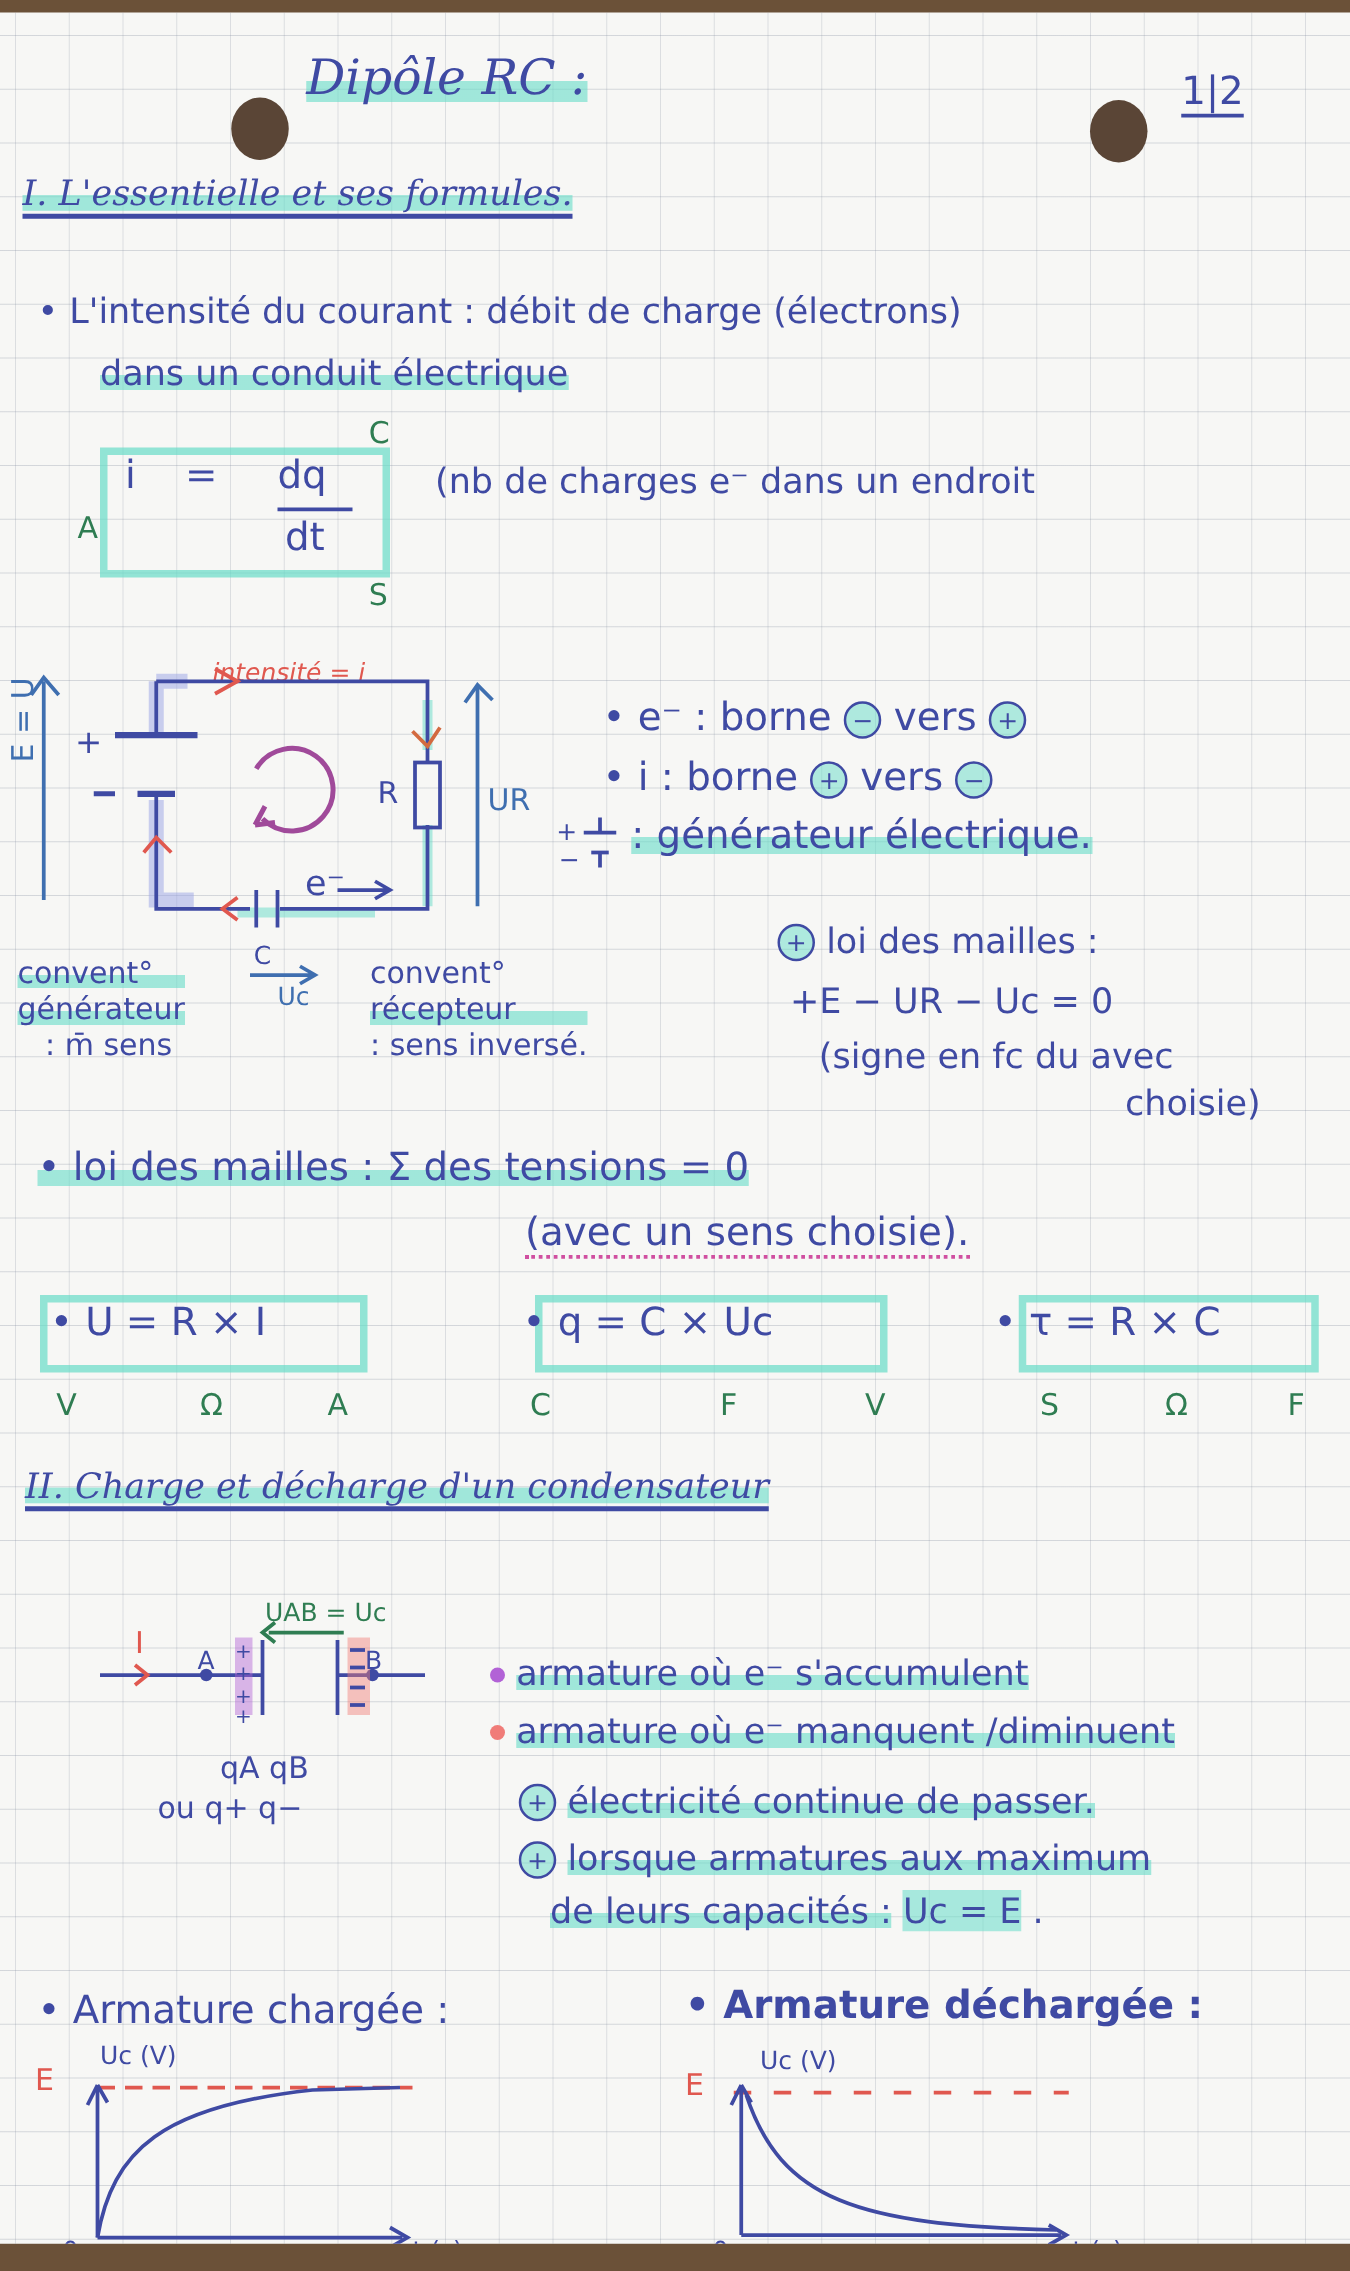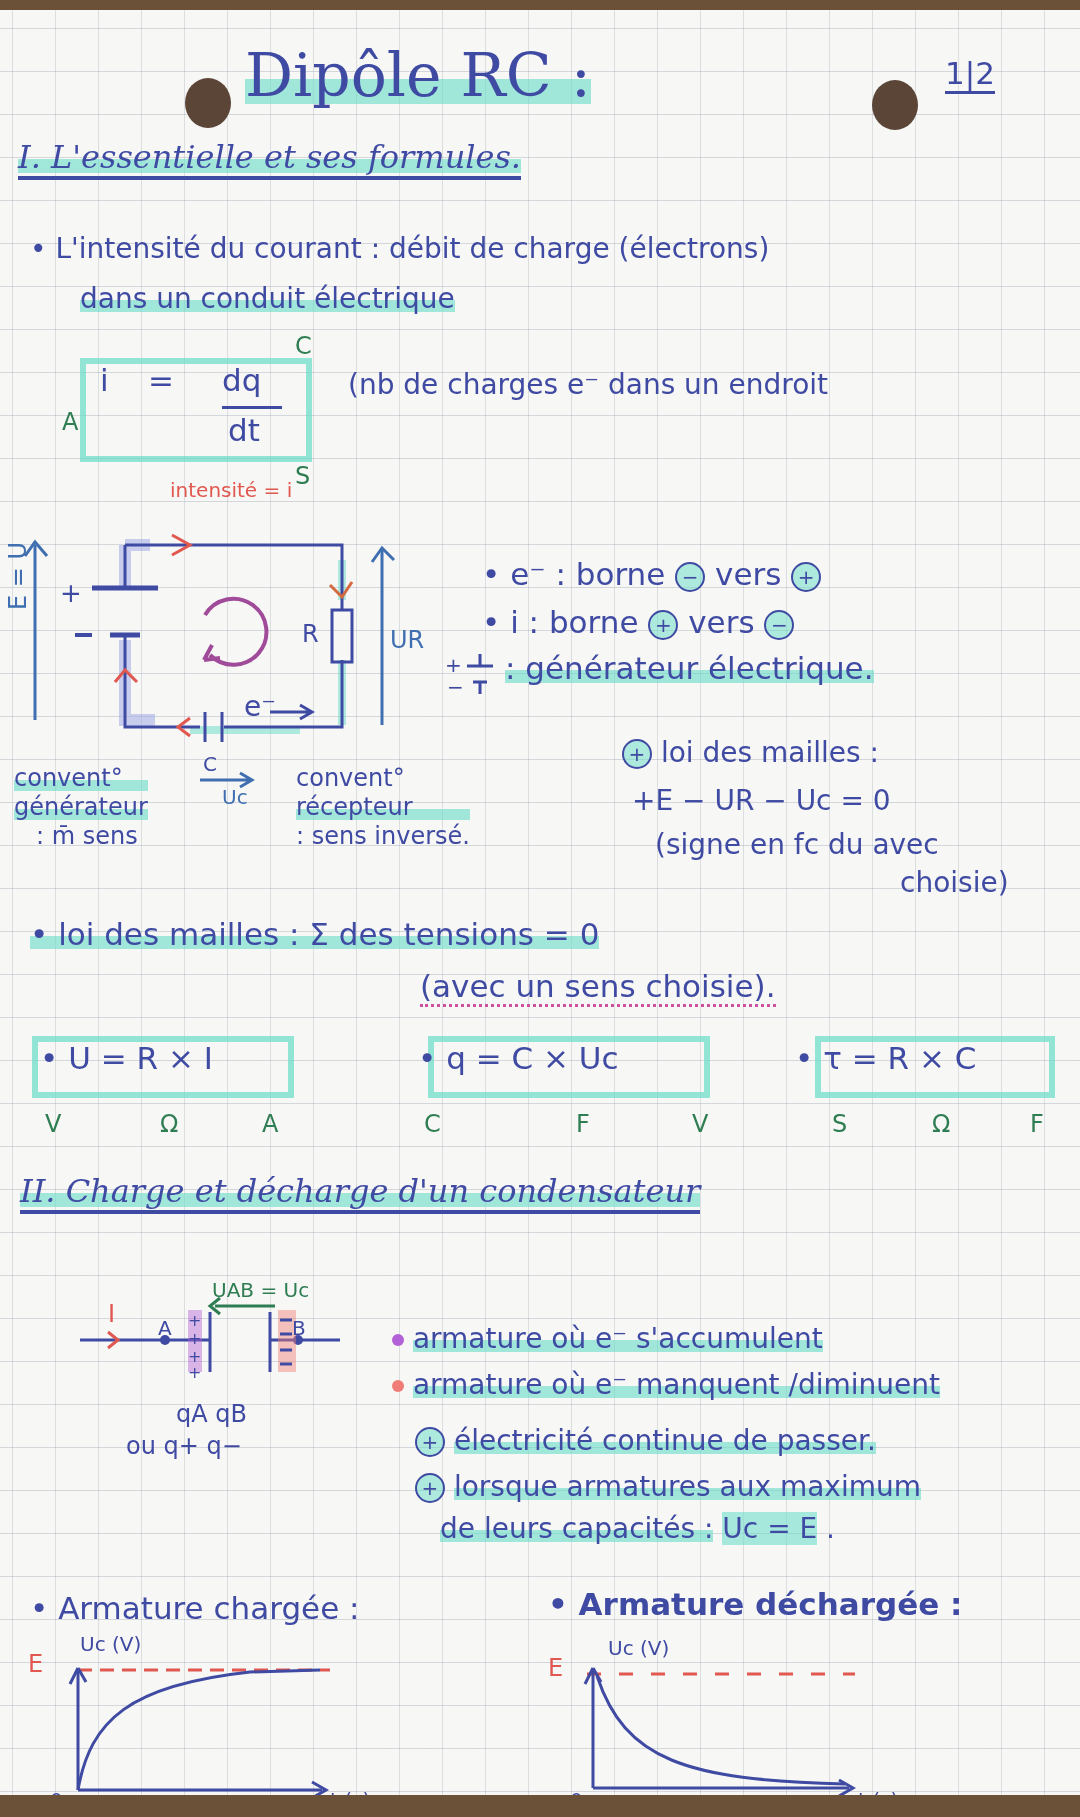--- a/index.html
+++ b/index.html
@@ -18,22 +18,22 @@
     background-position: 12px 0, 0 18px;
     overflow: hidden;
   }
   .red { color: #e0584f; }
   .green { color: #2f7d52; }
   .hl { background: linear-gradient(to bottom, transparent 55%, rgba(102,220,200,0.6) 55%, rgba(102,220,200,0.6) 92%, transparent 92%); }
   .hl-full { background: rgba(102,220,200,0.55); }
   .abs { position: absolute; white-space: nowrap; }
   .hand { font-family: "DejaVu Sans", sans-serif; color: #3f4aa3; }
   .hole { position: absolute; width: 46px; height: 50px; border-radius: 50%; background: #5a4536; }
-  .title { font-size: 60px; font-family: "DejaVu Serif", serif; }
-  .h1 { font-size: 32px; font-family: "DejaVu Serif", serif; font-style: italic; }
+  .title { font-size: 39px; font-family: "DejaVu Serif", serif; font-style: italic; }
+  .h1 { font-size: 28px; font-family: "DejaVu Serif", serif; font-style: italic; }
   .t32 { font-size: 31px; }
   .t28 { font-size: 28px; }
   .t24 { font-size: 24px; }
   .t20 { font-size: 20px; }
   .box { position: absolute; border: 6px solid rgba(102,220,200,0.7); }
   .ul { border-bottom: 4px solid #3f4aa3; }
   .circ { display: inline-block; width: 26px; height: 26px; border: 2px solid #3f4aa3; border-radius: 50%; text-align: center; line-height: 26px; font-size: 20px; background: rgba(102,220,200,0.5); vertical-align: middle; }
   svg { position: absolute; overflow: visible; }
 </style>
 </head>
@@ -62,21 +62,21 @@
   <div class="abs hand t32" style="left:100px;top:352px;">i</div>
   <div class="abs hand t32" style="left:148px;top:352px;">=</div>
   <div class="abs hand t32" style="left:222px;top:352px;">dq</div>
   <div class="abs" style="left:222px;top:396px;width:60px;border-top:3px solid #3f4aa3;"></div>
   <div class="abs hand t32" style="left:228px;top:402px;">dt</div>
   <div class="abs green t24" style="left:62px;top:398px;">A</div>
   <div class="abs green t24" style="left:295px;top:322px;">C</div>
   <div class="abs green t24" style="left:295px;top:452px;">S</div>
   <div class="abs hand t28" style="left:348px;top:358px;">(nb de charges e⁻ dans un endroit</div>
 
-  <div class="abs red t20" style="left:170px;top:468px;">intensité = i</div>
+  <div class="abs red t20" style="left:170px;top:516px;font-style:italic;">intensité = i</div>
   <svg width="460" height="260" style="left:0;top:480px;">
 
     <path d="M125 55 L150 55 M125 55 L125 100 M125 150 L125 230 L155 230" stroke="#9aa3e6" stroke-width="12" fill="none" opacity="0.5"></path>
     <path d="M342 70 L342 110 M342 170 L342 235 M190 240 L300 240" stroke="#66dcc8" stroke-width="8" fill="none" opacity="0.5"></path>
 
     <path d="M125 55 L342 55 L342 120" stroke="#3f4aa3" stroke-width="3" fill="none"></path>
     <path d="M342 170 L342 237 L224 237" stroke="#3f4aa3" stroke-width="3" fill="none"></path>
     <path d="M200 237 L125 237 L125 145" stroke="#3f4aa3" stroke-width="3" fill="none"></path>
     <path d="M125 55 L125 98" stroke="#3f4aa3" stroke-width="3"></path>
 

